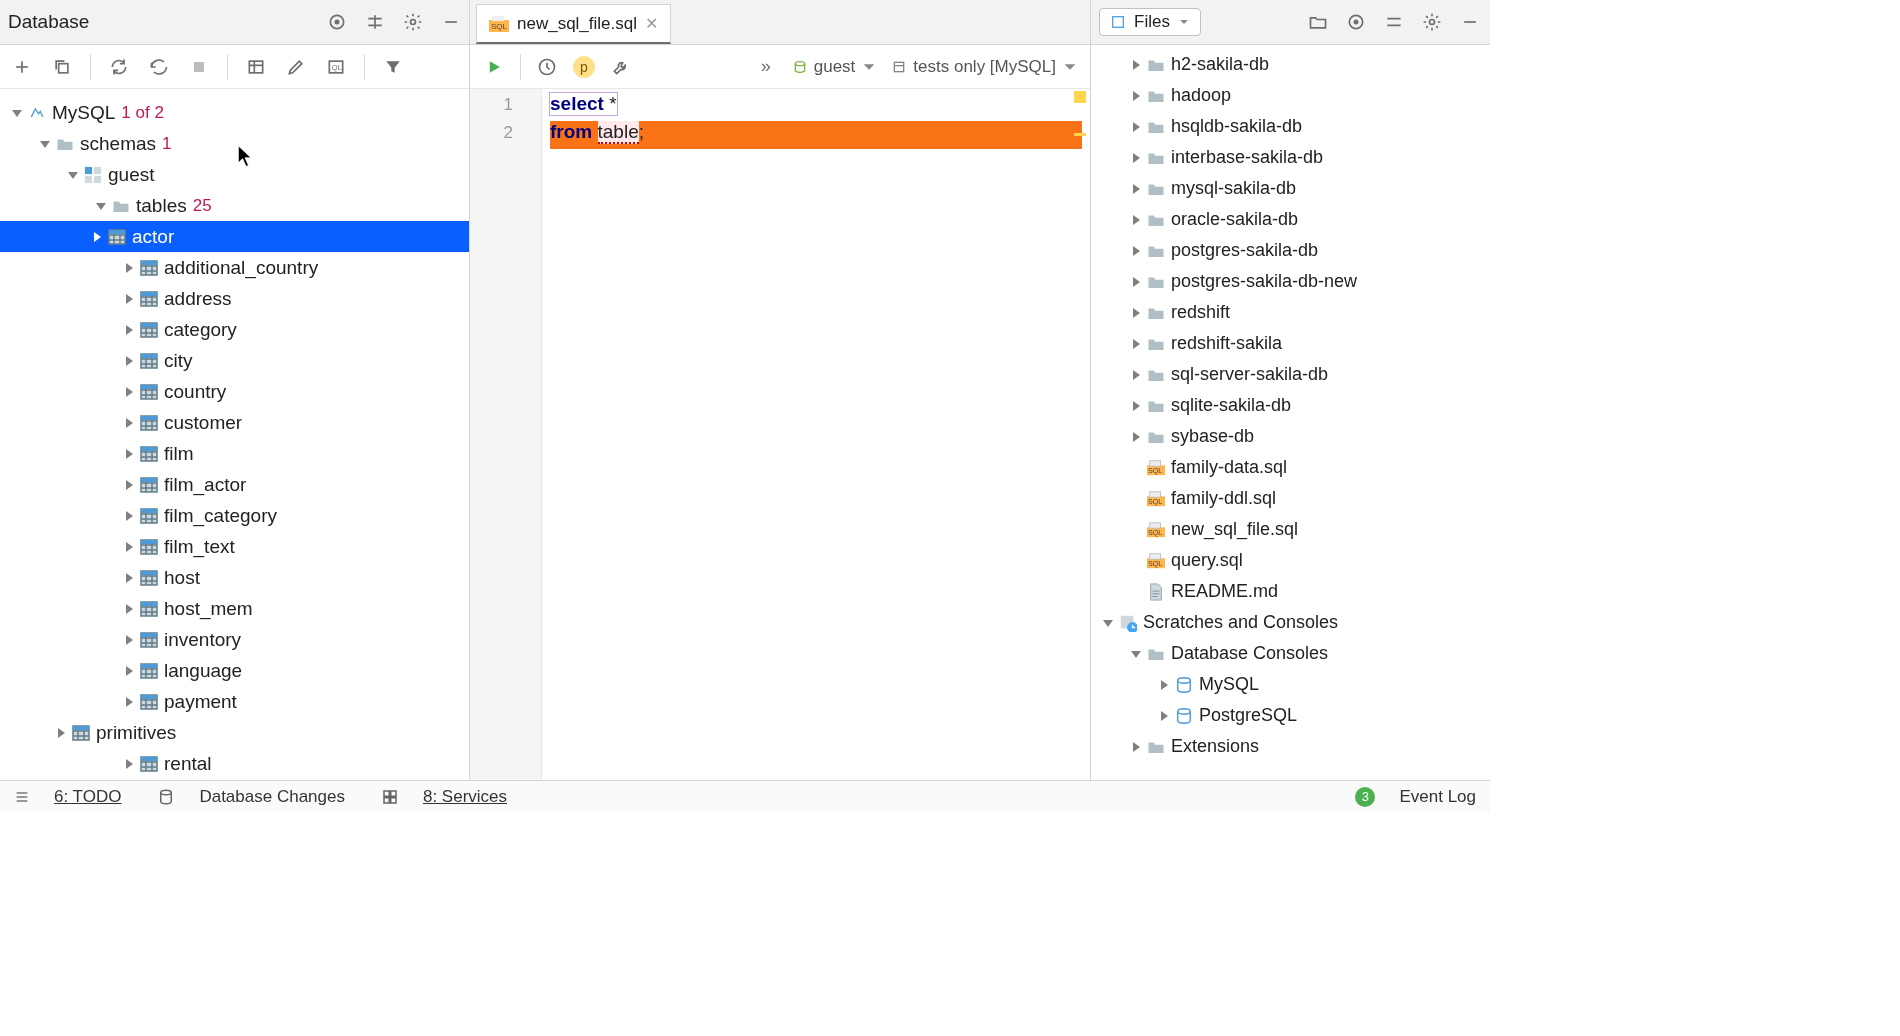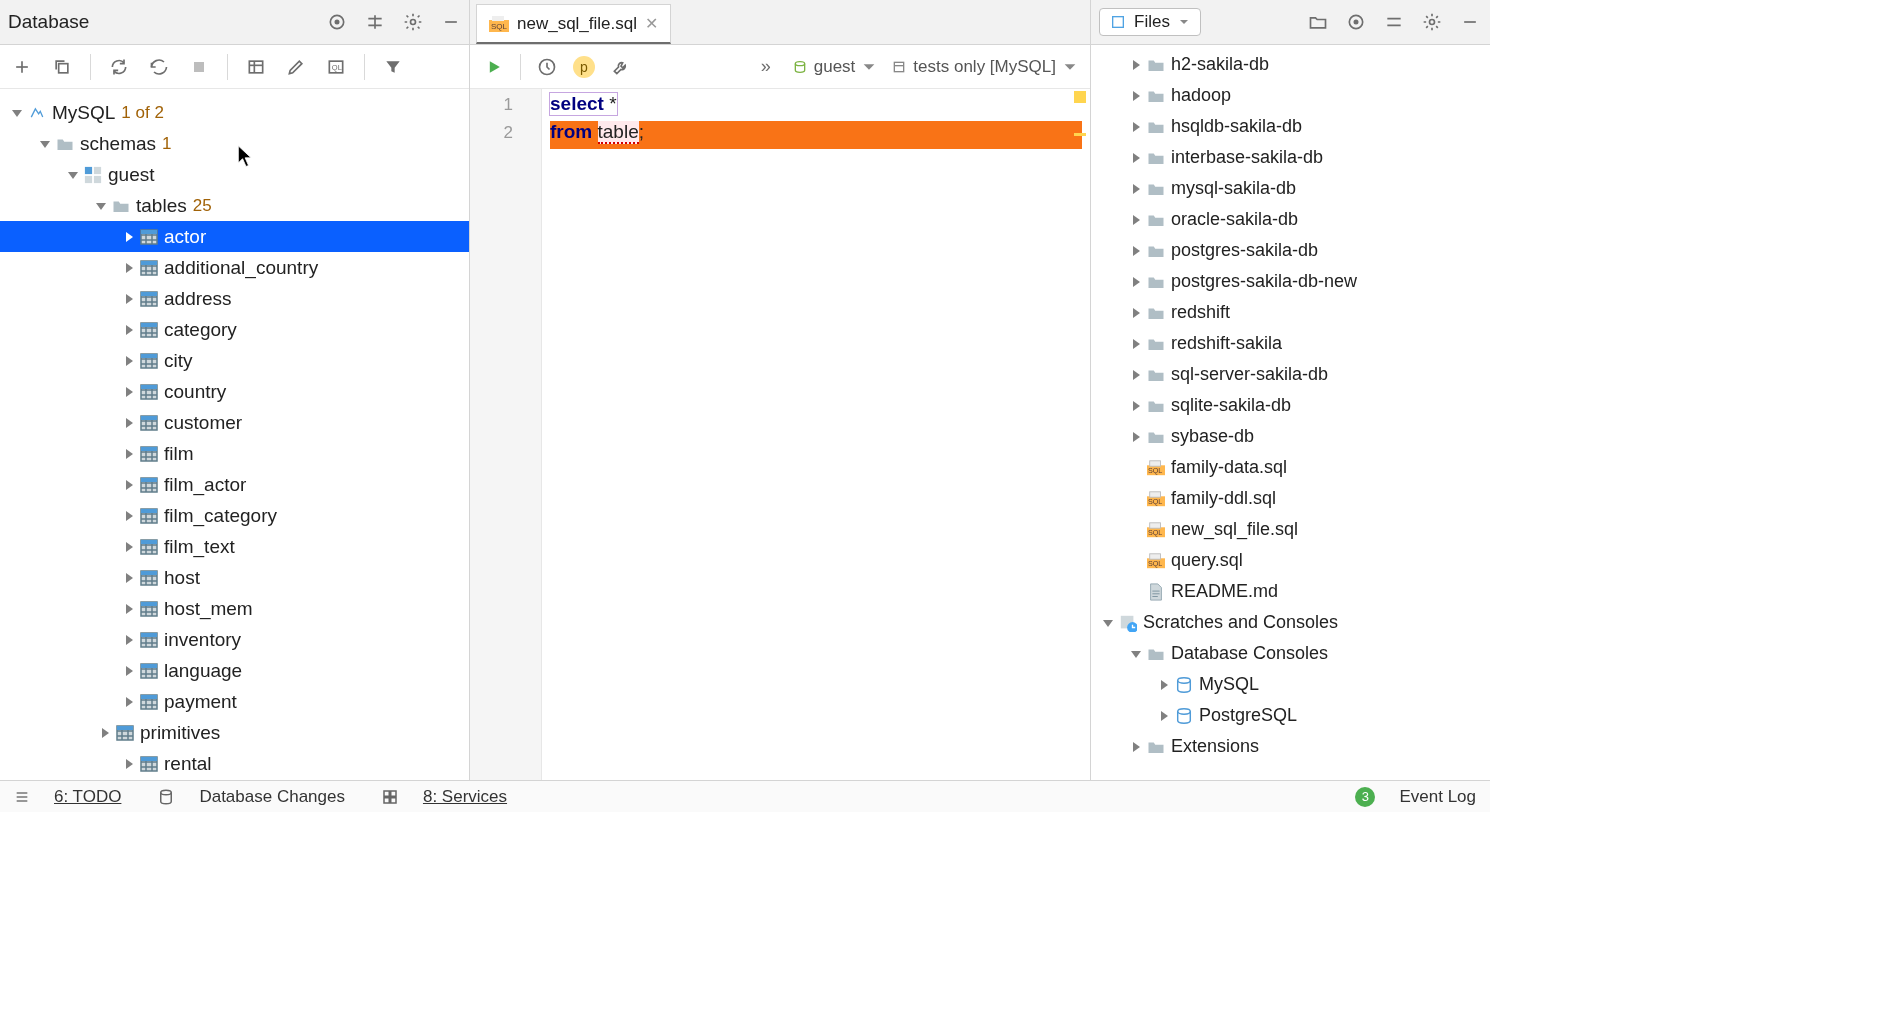--- a/index.html
+++ b/index.html
@@ -21,21 +21,21 @@
 
 .tree { flex: 1; overflow: auto; padding-top: 8px; }
 .tree-row { display: flex; align-items: center; height: 31px; white-space: nowrap; font-size: 19px; }
 .tree-row.selected { background: #0a60ff; color: #fff; }
 .tw { display: inline-flex; width: 18px; justify-content: center; color: #808080; }
 .tree-row.selected .tw { color: #fff; }
 .tw svg { width: 12px; height: 12px; }
 .fold-icon { display: inline-flex; width: 22px; align-items: center; justify-content: center; margin-right: 4px; }
 .fold-icon svg { width: 18px; height: 18px; }
 .tbl-icon svg { width: 18px; height: 16px; }
-.cnt { color: #a16207; margin-left: 6px; font-size: 17px; }
+.cnt { color: #be185d; margin-left: 6px; font-size: 17px; }
 
 
 .mid { flex: 1; display: flex; flex-direction: column; min-width: 0; }
 .tabbar { height: 45px; display: flex; align-items: flex-end; border-bottom: 1px solid #d4d4d4; background: #f2f2f2; }
 .tab { height: 40px; display: flex; align-items: center; gap: 8px; padding: 0 12px; background: #fff; border: 1px solid #d4d4d4; border-bottom: 2px solid #6e6e6e; margin-left: 6px; font-size: 17px; }
 .tab .close { color: #999; font-size: 16px; }
 .sql-badge { width: 20px; height: 16px; display: inline-flex; }
 
 .ed-toolbar { height: 44px; display: flex; align-items: center; padding: 0 12px; gap: 14px; border-bottom: 1px solid #e7e7e7; }
 .ed-toolbar .spacer { flex: 1; }
@@ -218,21 +218,21 @@
               </svg>
             </span>
             <span class="fold-icon ">
               <svg viewBox="0 0 24 20" fill="#b0bec5">
                 <path d="M2 4h7l2 3h11v11H2z"></path>
               </svg>
             </span>
             <span>tables</span>
             <span class="cnt">25</span>
           </div>
-          <div class="tree-row selected" style="padding-left: 120px; text-align: center;">
+          <div class="tree-row selected" style="padding-left: 88px; text-align: center;">
             <span class="tw">
               <svg viewBox="0 0 12 12" fill="currentColor">
                 <path d="M3 1l7 5-7 5z"></path>
               </svg>
             </span>
             <span class="fold-icon tbl-icon">
               <svg viewBox="0 0 18 16" fill="none" stroke="#607d8b" stroke-width="1.5">
                 <rect x="1" y="1" width="16" height="14" fill="#cfd8dc"></rect>
                 <line x1="1" y1="6" x2="17" y2="6"></line>
                 <line x1="1" y1="11" x2="17" y2="11"></line>
@@ -506,21 +506,21 @@
                 <rect x="1" y="1" width="16" height="14" fill="#cfd8dc"></rect>
                 <line x1="1" y1="6" x2="17" y2="6"></line>
                 <line x1="1" y1="11" x2="17" y2="11"></line>
                 <line x1="6" y1="1" x2="6" y2="15"></line>
                 <line x1="12" y1="1" x2="12" y2="15"></line>
                 <rect x="1" y="1" width="16" height="4" fill="#4f9bd8" stroke="none"></rect>
               </svg>
             </span>
             <span>payment</span>
           </div>
-          <div class="tree-row" style="padding-left: 96px;">
+          <div class="tree-row" style="padding-left: 52px;">
             <span class="tw">
               <svg viewBox="0 0 12 12" fill="currentColor">
                 <path d="M3 1l7 5-7 5z"></path>
               </svg>
             </span>
             <span class="fold-icon tbl-icon">
               <svg viewBox="0 0 18 16" fill="none" stroke="#607d8b" stroke-width="1.5">
                 <rect x="1" y="1" width="16" height="14" fill="#cfd8dc"></rect>
                 <line x1="1" y1="6" x2="17" y2="6"></line>
                 <line x1="1" y1="11" x2="17" y2="11"></line>

